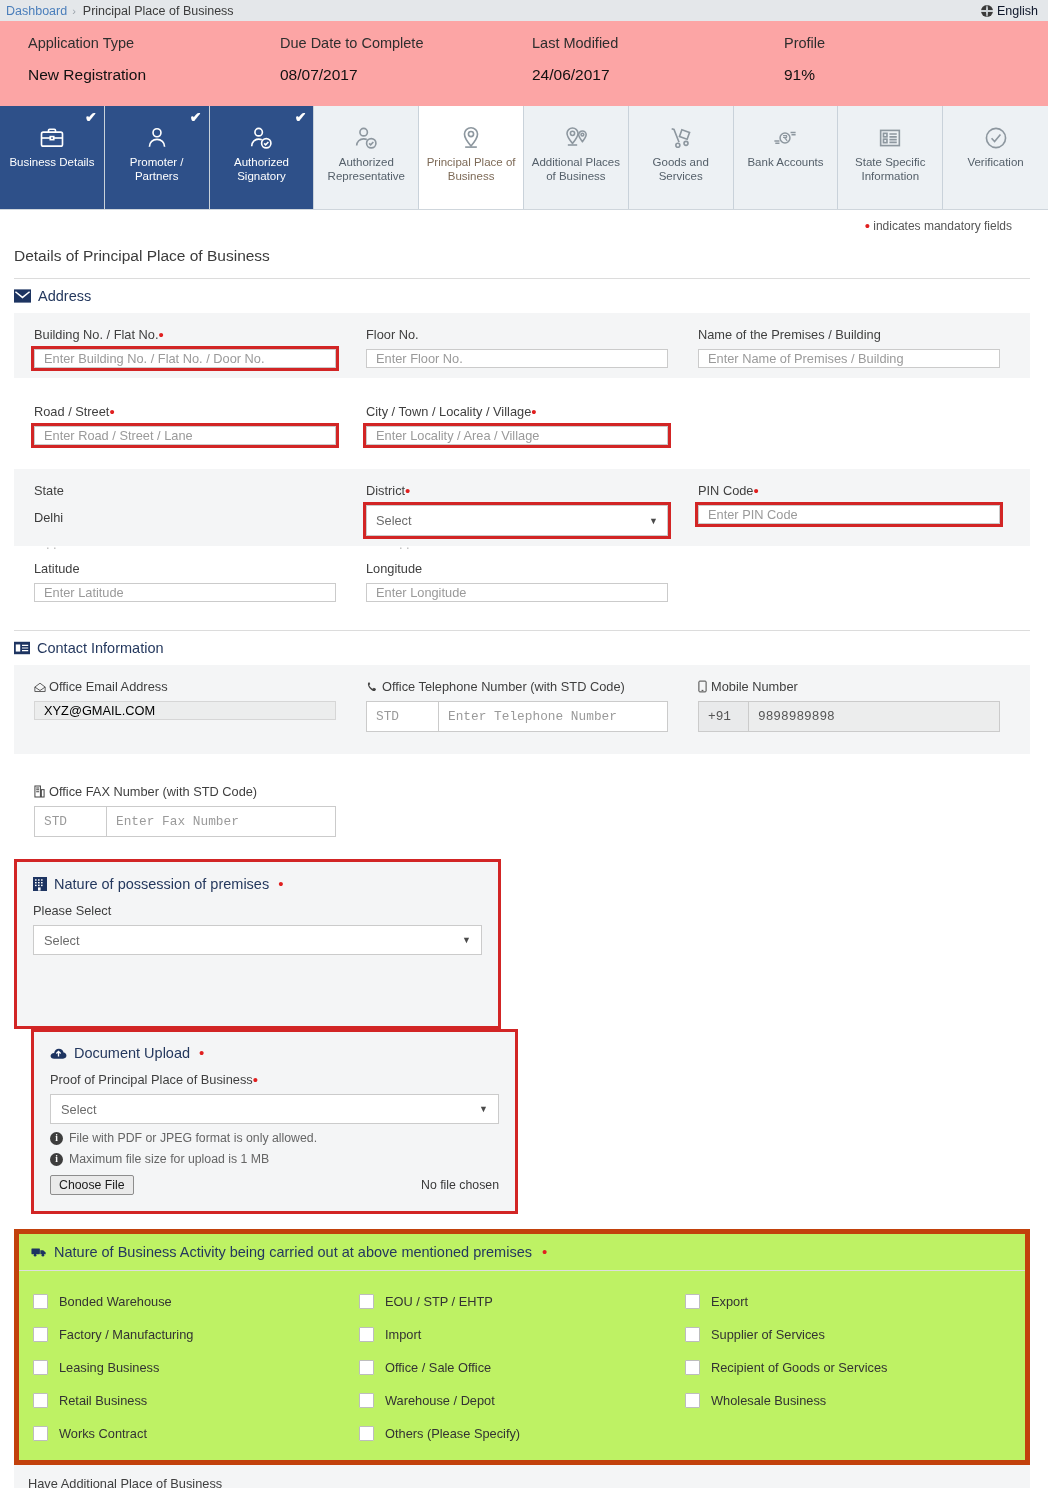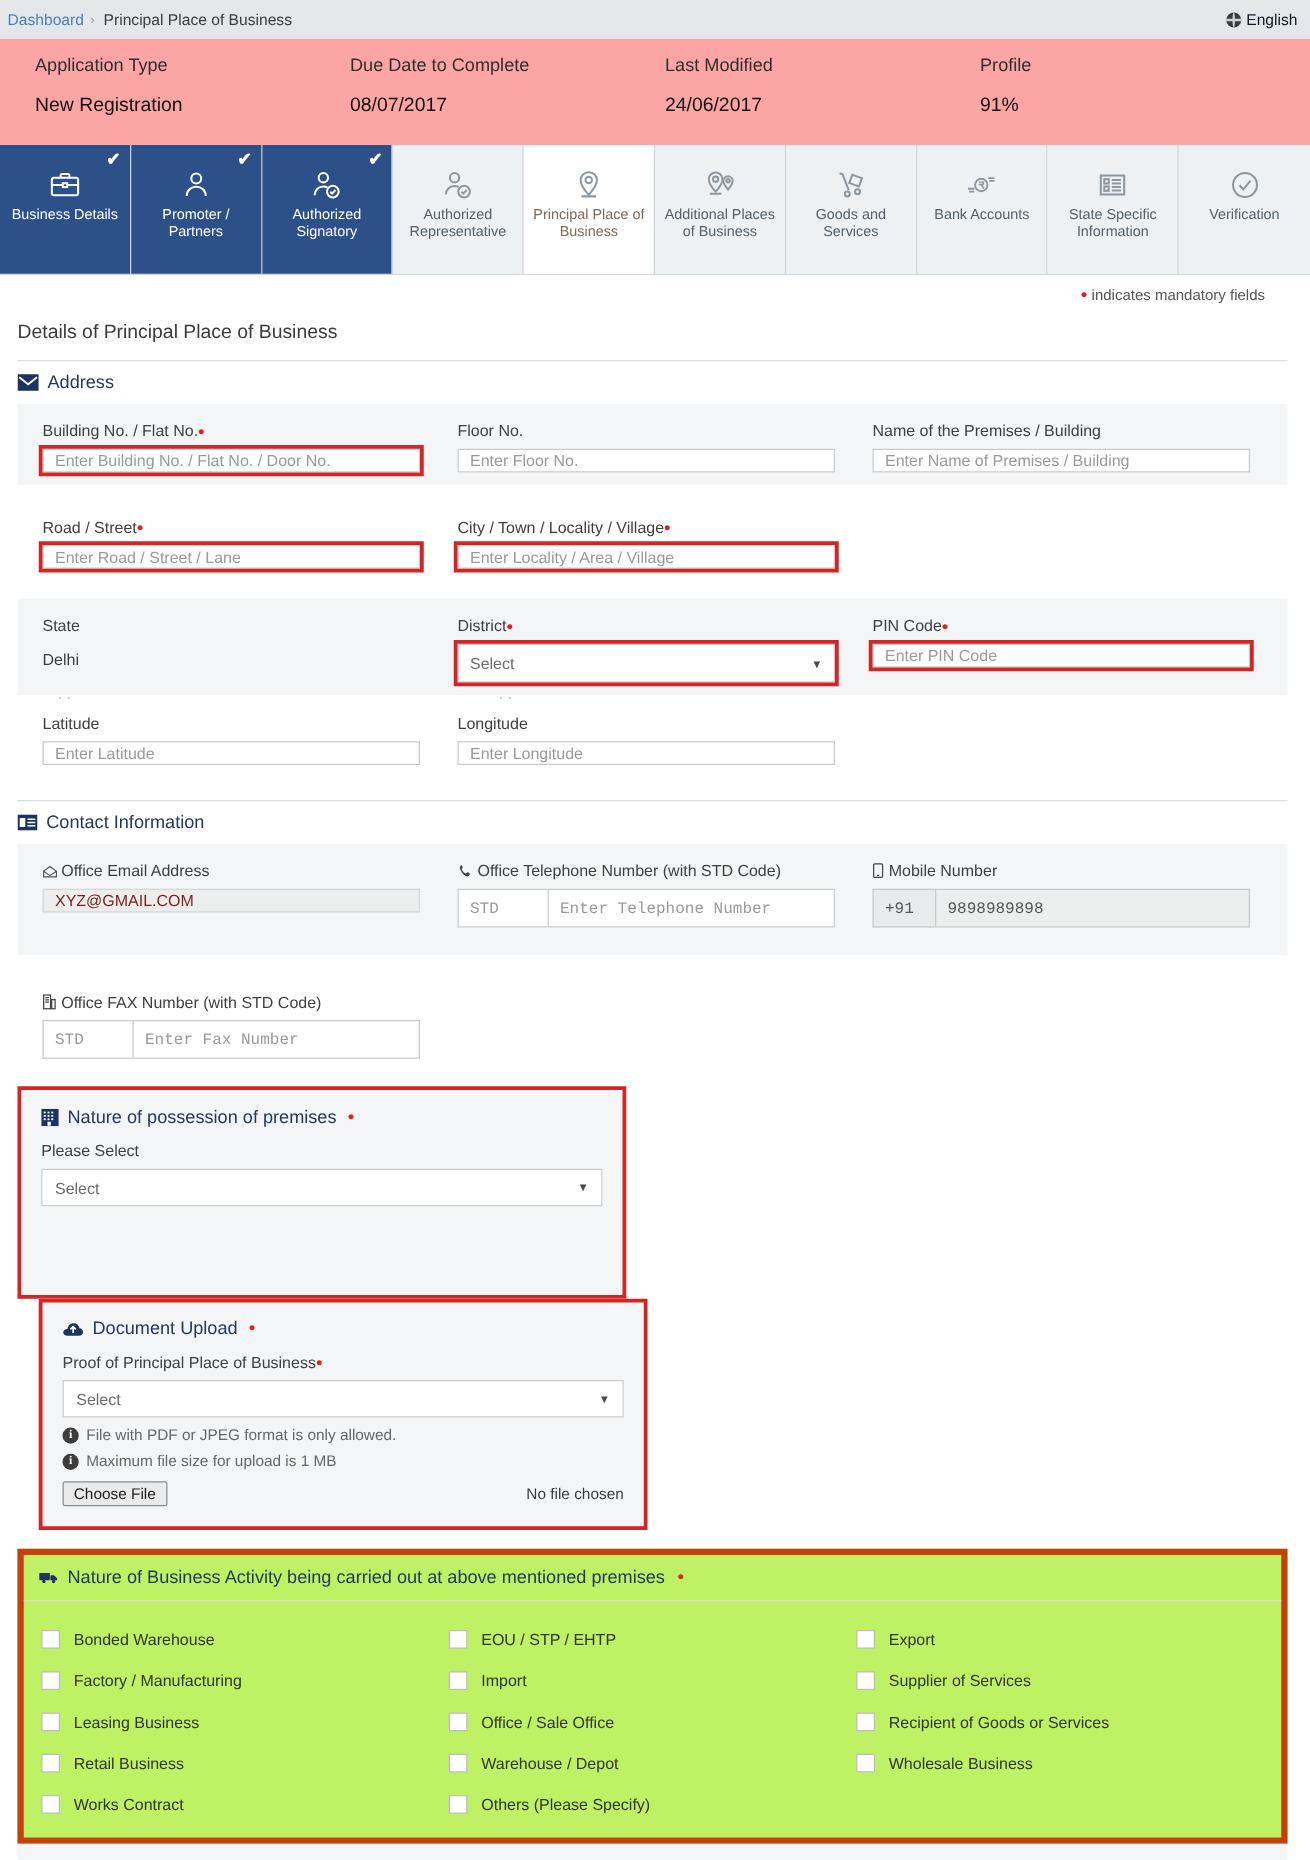--- a/index.html
+++ b/index.html
@@ -10,21 +10,21 @@
     background: #ffffff;
     font-family: "Liberation Sans", sans-serif;
     font-size: 13px;
     color: #3c3c3c;
     overflow: hidden;
     position: relative;
   }
 
   
   .topbar {
-    height: 31px;
+    height: 21px;
     background: #e4e7ea;
     display: flex;
     align-items: center;
     padding: 0 10px 0 6px;
     font-size: 12.5px;
   }
   .crumb-link { color: #4a7ebb; cursor: pointer; }
   .crumb-sep { color: #9aa3ab; margin: 0 7px 0 5px; font-size: 11px; }
   .crumb-cur { color: #3c3c3c; }
   .topbar-right { margin-left: auto; display: flex; align-items: center; gap: 4px; color: #0f172a; }
@@ -109,21 +109,21 @@
   .fcol { width: 340px; }
   .flabel {
     font-size: 12.8px; color: #3f3f3f; margin-bottom: 7px; display: block;
   }
   .finput {
     height: 19px; width: 302px; border: 1px solid #cbcbcb; background: #fff;
     font-size: 12.8px; color: #9a9a9a; padding: 0 9px;
     display: flex; align-items: center;
   }
   .finput.err { outline: 3px solid #d22525; outline-offset: 0px; border-color: #cbcbcb; }
-  .finput.readonly { background: #eceded; color: #7f1d1d; border-color: #d6d6d6; }
+  .finput.readonly { background: #eceded; color: #000000; border-color: #d6d6d6; }
   .fselect {
     height: 31px; width: 302px; border: 1px solid #cbcbcb; background: #fff;
     font-size: 12.8px; color: #6c6c6c; padding: 0 9px;
     display: flex; align-items: center; justify-content: space-between;
   }
   .fselect.err { outline: 3px solid #d22525; }
   .caret { font-size: 9px; color: #4a4a4a; }
   .static-val { font-size: 12.8px; color: #3b3b3b; padding-top: 5px; }
 
   

